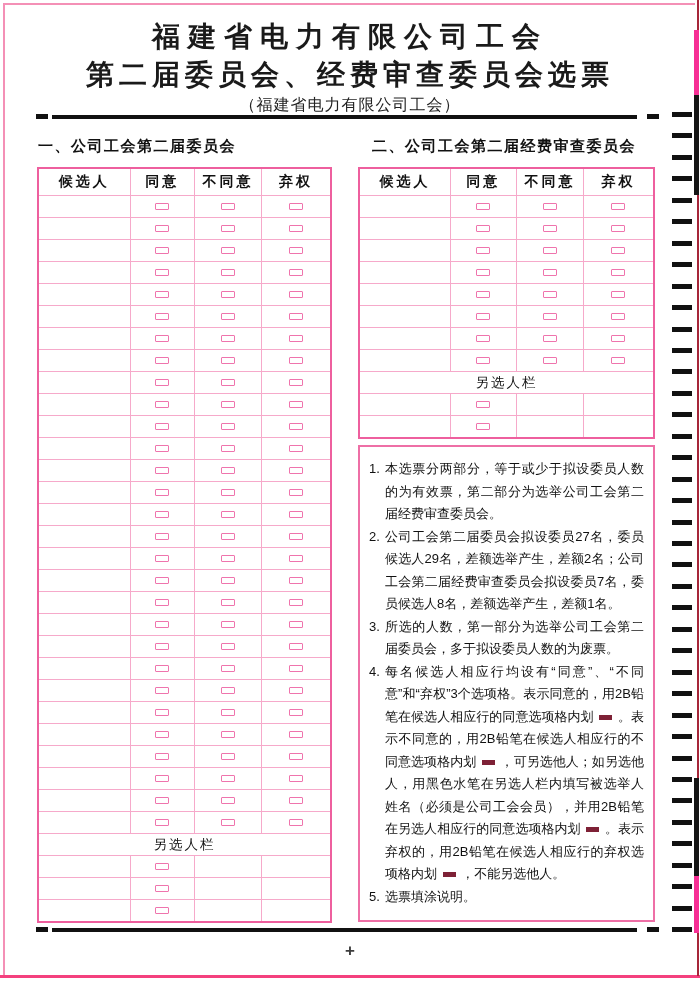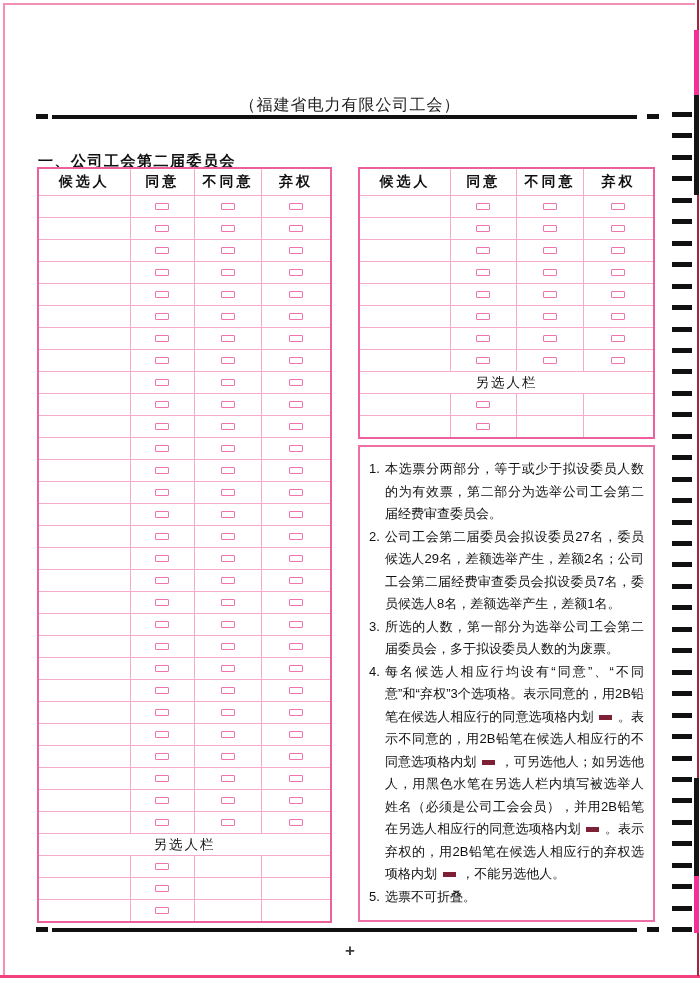--- a/index.html
+++ b/index.html
@@ -19,21 +19,21 @@
   
   .title1 { position:absolute; left:0; top:18px;  width:100%; text-align:center; font-size:28px; font-weight:bold; letter-spacing:8px; }
   .title2 { position:absolute; left:0; top:56px;  width:100%; text-align:center; font-size:28px; font-weight:bold; letter-spacing:5px; }
   .subtitle { position:absolute; left:0; top:95px; width:100%; text-align:center; font-size:16px; letter-spacing:1px; color:#222; }
 
   
   .dash { position:absolute; background:#111; }
 
   
   .sec-head { position:absolute; font-size:15px; font-weight:bold; letter-spacing:1.5px; color:#111; }
-  .sec-head-1 { left:38px;  top:152px; }
+  .sec-head-1 { left:38px;  top:137px; }
   .sec-head-2 { left:372px; top:137px; }
 
   
   .t-outer { position:absolute; border:2px solid #ee5f9e; background:#fff; display:flex; flex-direction:column; overflow:hidden; }
   .t-row  { display:flex; flex:none; border-top:1px solid #f6a9ca; }
   .t-row.first { border-top:none; }
   .t-cell { display:flex; align-items:center; justify-content:center; border-right:1px solid #f6a9ca; height:100%; }
   .t-cell.last { border-right:none; }
   .t-head-cell { font-size:14px; font-weight:bold; letter-spacing:3px; color:#111; }
   .t-band { display:flex; flex:none; align-items:center; justify-content:center; border-top:1px solid #f6a9ca; font-size:13.5px; letter-spacing:2px; color:#111; }
@@ -60,27 +60,30 @@
 
   <div class="b-top"></div>
   <div class="b-left"></div>
   <div class="b-bottom"></div>
   <div class="r-line"></div>
   <div class="r-seg mag" style="top:30px; height:65px;"></div>
   <div class="r-seg blk" style="top:95px; height:100px;"></div>
   <div class="r-seg blk" style="top:778px; height:98px;"></div>
   <div class="r-seg mag" style="top:876px; height:57px;"></div>
 
+  <div class="title1">福建省电力有限公司工会</div>
+  <div class="title2">第二届委员会、经费审查委员会选票</div>
   <div class="subtitle">（福建省电力有限公司工会）</div>
 
   <div class="dash" style="left:36px; top:114px; width:12px; height:5px;"></div>
   <div class="dash" style="left:52px; top:115px; width:585px; height:4px;"></div>
   <div class="dash" style="left:647px; top:114px; width:12px; height:5px;"></div>
 
   <div class="sec-head sec-head-1">一、公司工会第二届委员会</div>
+  <div class="sec-head sec-head-2">二、公司工会第二届经费审查委员会</div>
 
   <div class="t-outer" id="table-0" style="left:37px; top:167px; width:295px; height:756px;">
       <div class="t-row first" style="height: 26px;">
         <div class="c t-cell t-head-cell" style="width: 93px;">候选人</div>
         <div class="c t-cell t-head-cell" style="width: 65px;">同意</div>
         <div class="c t-cell t-head-cell" style="width: 68px;">不同意</div>
         <div class="c t-cell last t-head-cell" style="width: 69px;">弃权</div>
       </div>
       <div class="t-row" style="height: 22px;">
         <div class="c t-cell" style="width: 93px;"></div>
@@ -591,21 +594,21 @@
         <div class="instr-item">
           <div class="instr-num">3.</div>
           <div class="instr-text">所选的人数，第一部分为选举公司工会第二届委员会，多于拟设委员人数的为废票。</div>
         </div>
         <div class="instr-item">
           <div class="instr-num">4.</div>
           <div class="instr-text">每名候选人相应行均设有“同意”、“不同意”和“弃权”3个选项格。表示同意的，用2B铅笔在候选人相应行的同意选项格内划 <span class="inkmark"></span> 。表示不同意的，用2B铅笔在候选人相应行的不同意选项格内划 <span class="inkmark"></span> ，可另选他人；如另选他人，用黑色水笔在另选人栏内填写被选举人姓名（必须是公司工会会员），并用2B铅笔在另选人相应行的同意选项格内划 <span class="inkmark"></span> 。表示弃权的，用2B铅笔在候选人相应行的弃权选项格内划 <span class="inkmark"></span> ，不能另选他人。</div>
         </div>
         <div class="instr-item">
           <div class="instr-num">5.</div>
-          <div class="instr-text">选票不可折叠。</div>
+          <div class="instr-text">选票填涂说明。</div>
         </div>
       </div>
   </div>
 
   <div class="dash" style="left:36px; top:927px; width:12px; height:5px;"></div>
   <div class="dash" style="left:52px; top:928px; width:585px; height:4px;"></div>
   <div class="dash" style="left:647px; top:927px; width:12px; height:5px;"></div>
 
   <div class="plus">+</div>
 

